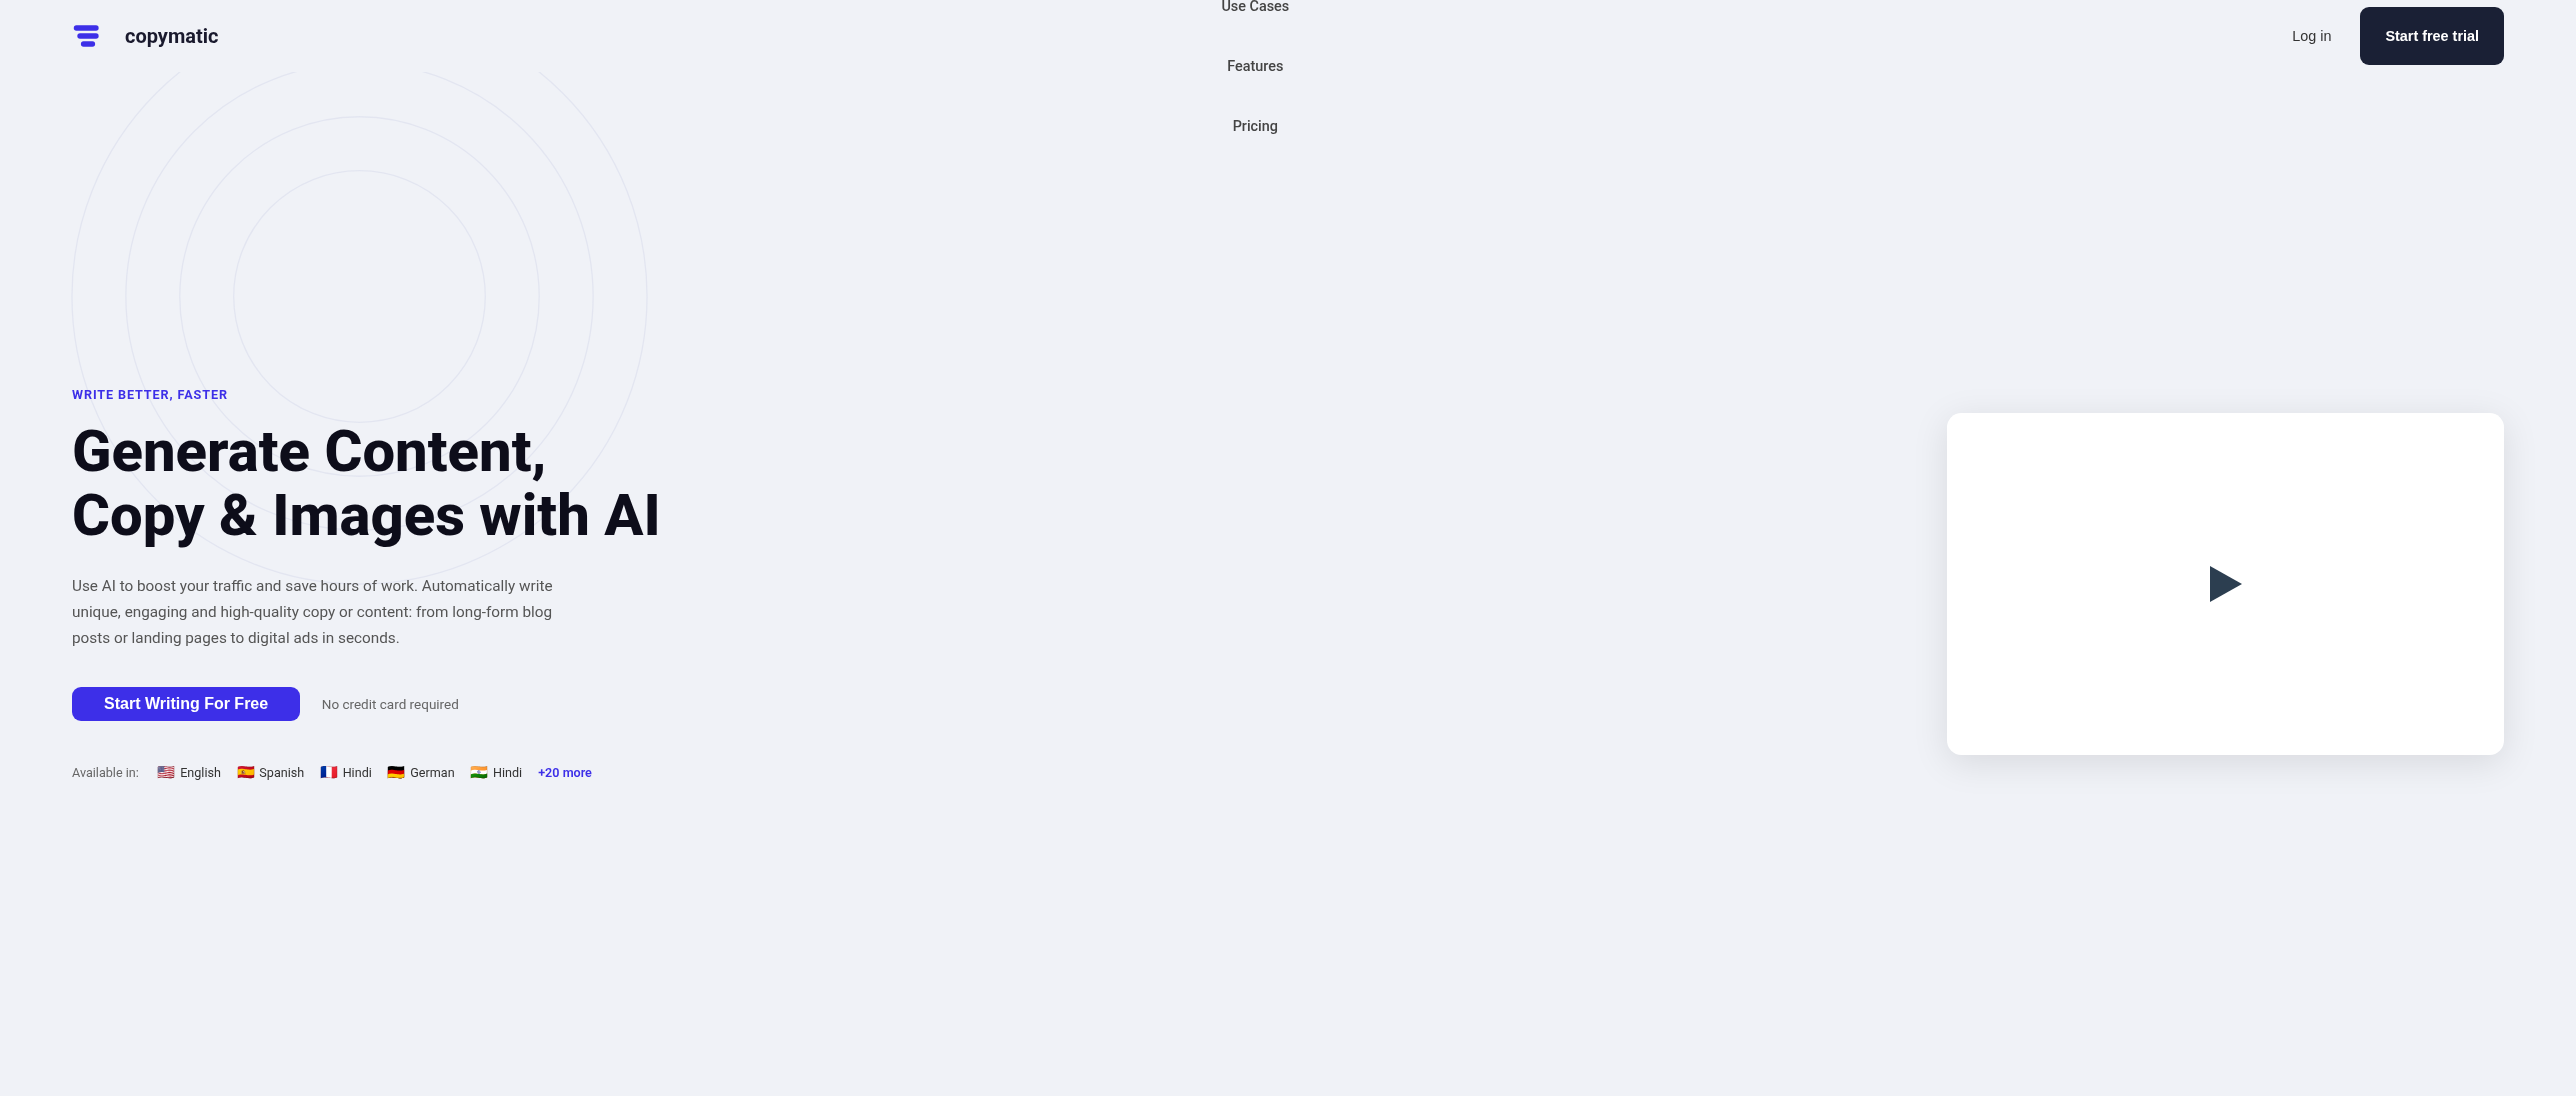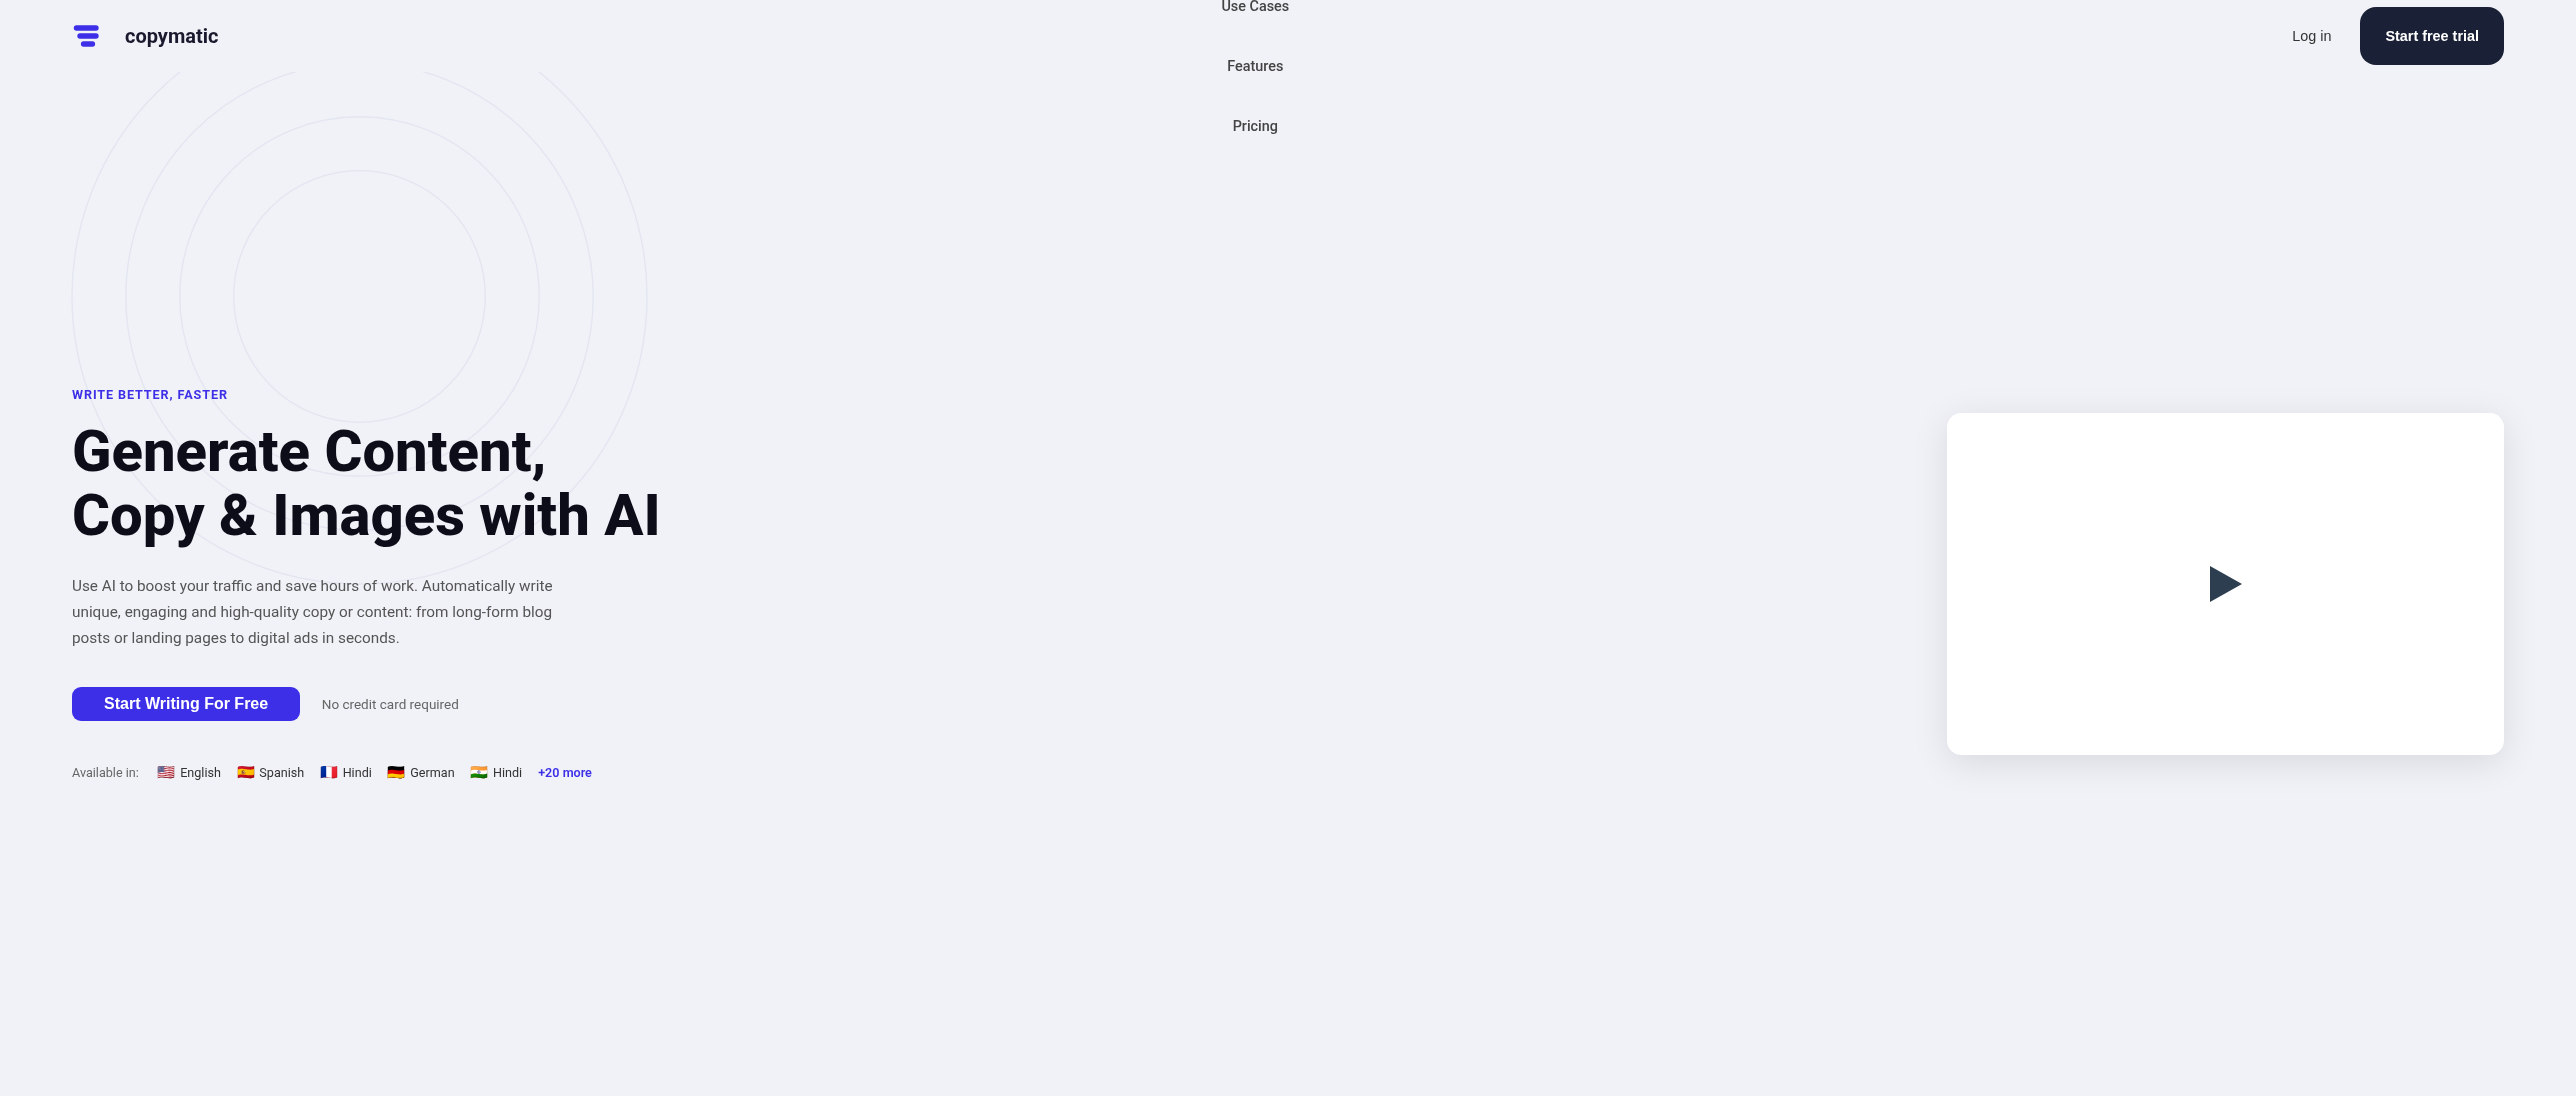--- a/index.html
+++ b/index.html
@@ -71,21 +71,21 @@
       background: none;
       border: none;
       cursor: pointer;
       font-weight: 500;
     }
 
     .trial-btn {
       background: #1a2035;
       color: #fff;
       border: none;
-      border-radius: 16px;
+      border-radius: 9px;
       padding: 21px 25px;
       font-size: 14.4px;
       font-weight: 600;
       cursor: pointer;
     }
 
     
     .hero {
       position: relative;
       display: flex;

